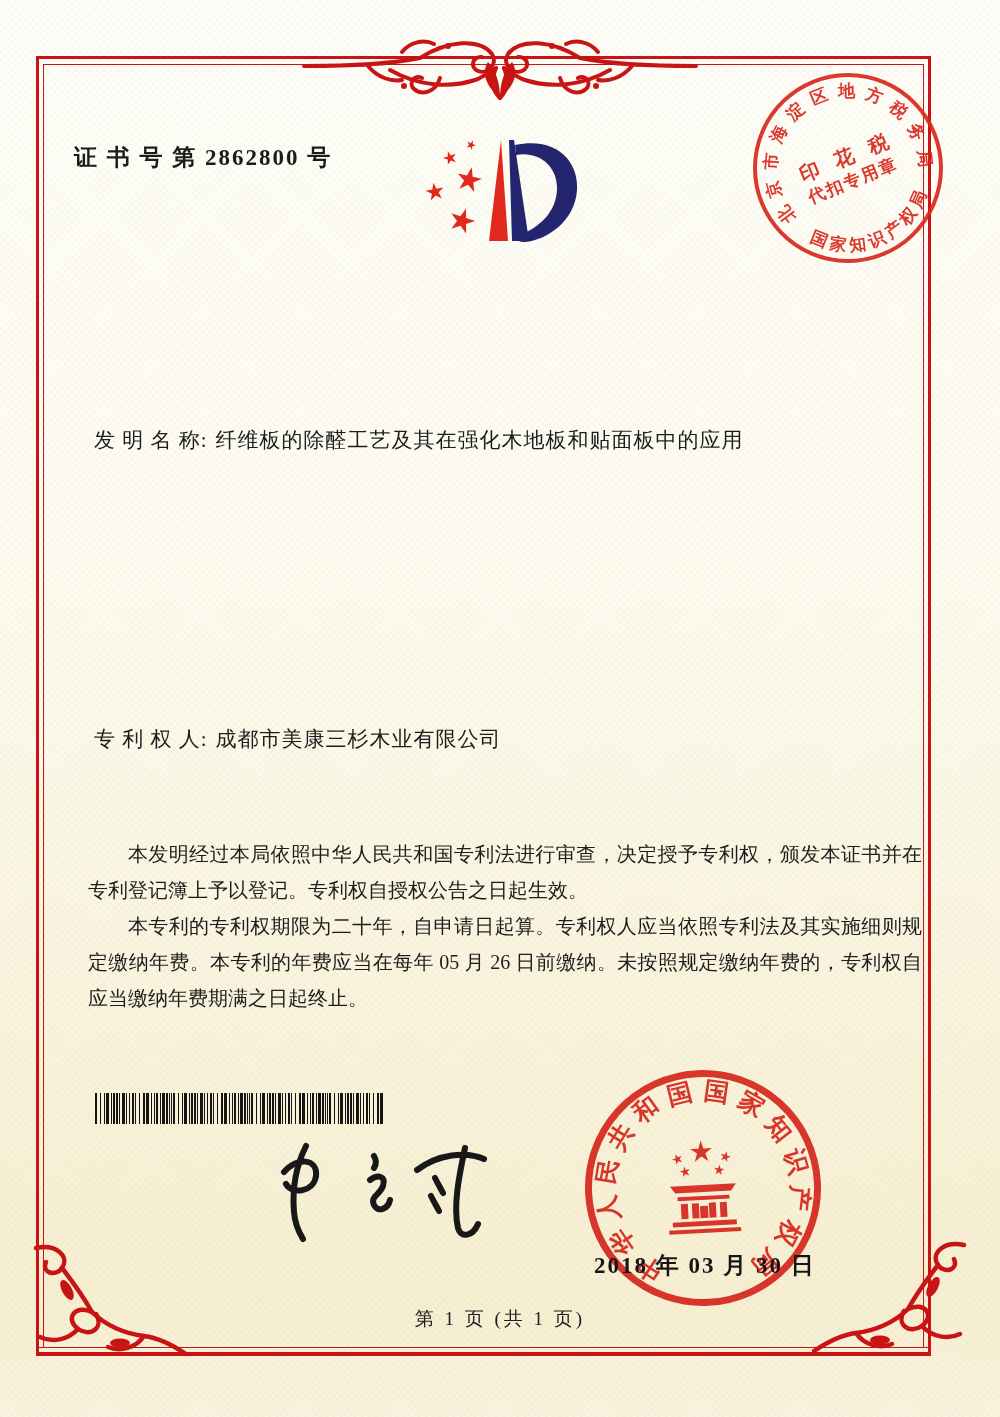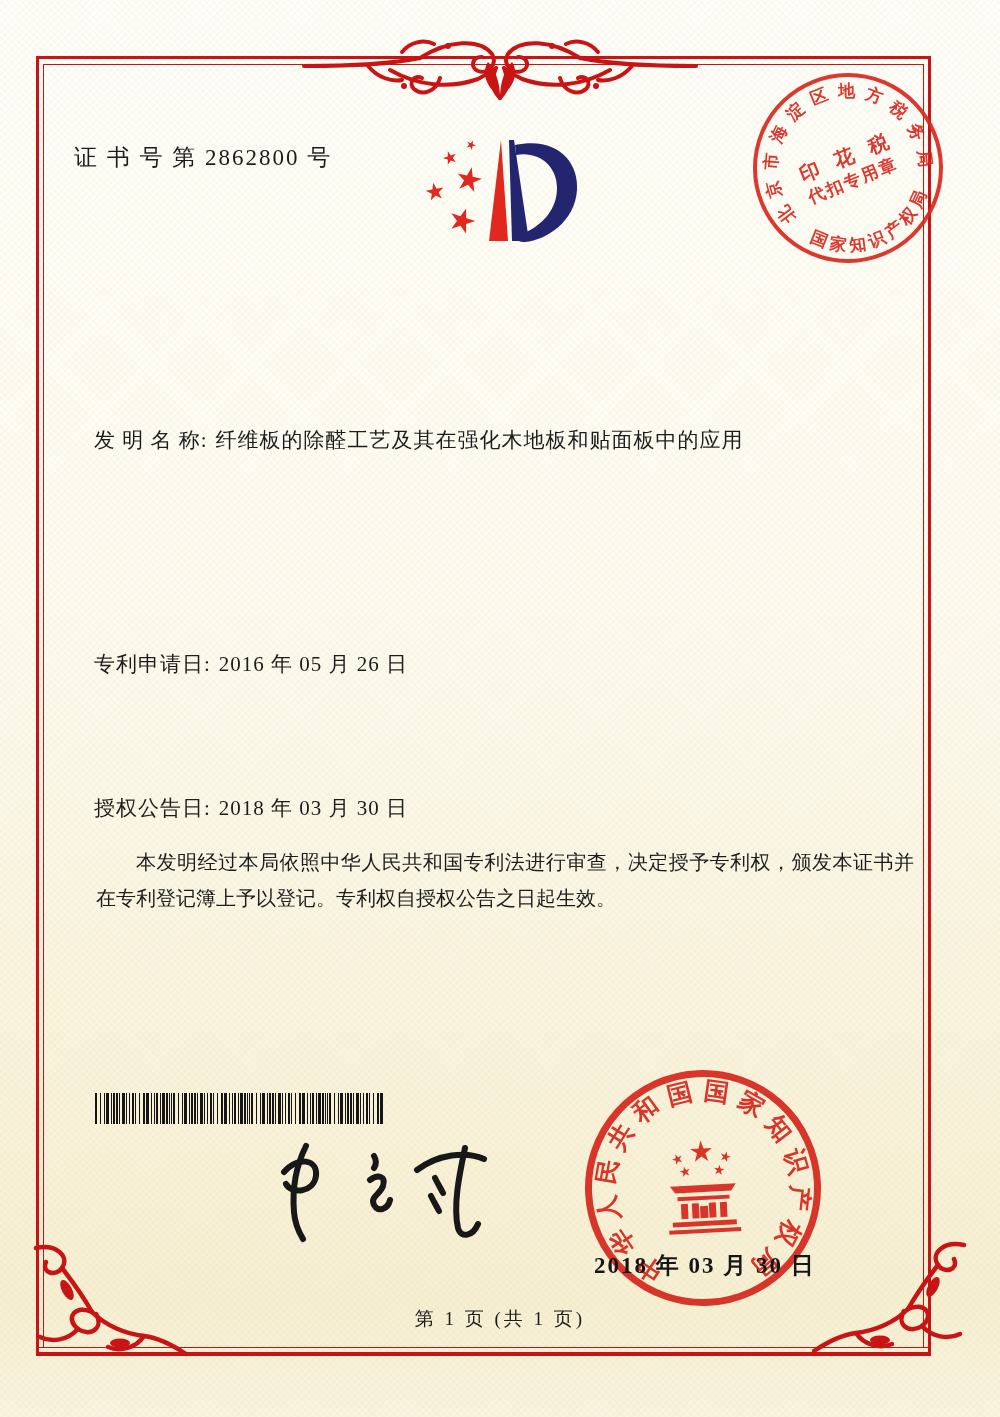--- a/index.html
+++ b/index.html
@@ -15,27 +15,27 @@
     background:
       repeating-linear-gradient(45deg, rgba(214,190,110,.05) 0 2px, rgba(255,255,255,0) 2px 5px),
       repeating-linear-gradient(-45deg, rgba(214,190,110,.05) 0 2px, rgba(255,255,255,0) 2px 5px),
       linear-gradient(180deg,#fefefb 0%,#fdfcf3 40%,#faf5e2 68%,#f6efd3 92%,#f9f4e1 100%);
     color:#1c1c1c;
   }
   .abs{position:absolute;}
   
   .bline{position:absolute;background:#c81414;}
   
-  #cert-no{left:74px;top:142px;font-size:23px;letter-spacing:2px;font-weight:normal;}
+  #cert-no{left:74px;top:142px;font-size:23px;letter-spacing:2px;font-weight:bold;}
   #title{left:0;top:280px;width:1000px;text-align:center;font-size:56px;font-weight:bold;letter-spacing:26px;text-indent:26px;}
   .field{left:94px;font-size:21px;letter-spacing:1px;white-space:nowrap;}
   .field .lab{font-weight:normal;}
   .field .val{margin-left:8px;}
   #paras{left:88px;top:836px;width:834px;font-size:20px;line-height:36px;text-align:justify;}
-  #paras p{margin:8px;text-indent:2em;}
+  #paras p{margin:0;text-indent:2em;}
   #director-block{left:103px;top:1168px;font-size:23px;letter-spacing:4px;line-height:46px;}
   #footer{left:0;top:1306px;width:1000px;text-align:center;font-size:19px;letter-spacing:3px;}
   
   #barcode{left:95px;top:1093px;width:288px;height:31px;font-size:0;white-space:nowrap;overflow:hidden;}
   #barcode i{display:inline-block;height:100%;background:#151515;vertical-align:top;}
   
   #tax-stamp{
     left:750px;top:70px;width:196px;height:196px;
     transform:rotate(-22deg);
     color:#d9281e;z-index:4;opacity:.92;
@@ -169,29 +169,27 @@
         <span style="position: absolute; left: 50%; top: 50%; transform: translate(-50%, -50%) rotate(136deg) translateY(-77px) rotate(180deg);">局</span>
       </div>
     <div class="c1">印 花 税</div>
     <div class="c2">代扣专用章</div>
   </div>
 
 
   <div class="abs field" style="top:426px;">
     <span class="lab">发 明 名 称:</span><span class="val">纤维板的除醛工艺及其在强化木地板和贴面板中的应用</span>
   </div>
-  <div class="abs field" style="top:650px;">
-    <span class="lab">专利申请日:</span><span class="val">2016 年 05 月 26 日</span>
-  </div>
-  <div class="abs field" style="top:794px;">
-    <span class="lab">授权公告日:</span><span class="val">2018 年 03 月 30 日</span>
+  <div class="abs field" style="top:725px;">
+    <span class="lab">专 利 权 人:</span><span class="val">成都市美康三杉木业有限公司</span>
   </div>
 
   <div class="abs" id="paras">
     <p>本发明经过本局依照中华人民共和国专利法进行审查，决定授予专利权，颁发本证书并在专利登记簿上予以登记。专利权自授权公告之日起生效。</p>
+    <p>本专利的专利权期限为二十年，自申请日起算。专利权人应当依照专利法及其实施细则规定缴纳年费。本专利的年费应当在每年 05 月 26 日前缴纳。未按照规定缴纳年费的，专利权自应当缴纳年费期满之日起终止。</p>
   </div>
 
   <div class="abs" id="barcode"><i style="width: 2px; margin-right: 3px;"></i><i style="width: 1px; margin-right: 3px;"></i><i style="width: 1px; margin-right: 1px;"></i><i style="width: 3px; margin-right: 2px;"></i><i style="width: 1px; margin-right: 1px;"></i><i style="width: 2px; margin-right: 1px;"></i><i style="width: 2px; margin-right: 1px;"></i><i style="width: 1px; margin-right: 2px;"></i><i style="width: 3px; margin-right: 1px;"></i><i style="width: 1px; margin-right: 2px;"></i><i style="width: 1px; margin-right: 2px;"></i><i style="width: 2px; margin-right: 1px;"></i><i style="width: 1px; margin-right: 3px;"></i><i style="width: 1px; margin-right: 3px;"></i><i style="width: 2px; margin-right: 1px;"></i><i style="width: 3px; margin-right: 2px;"></i><i style="width: 1px; margin-right: 2px;"></i><i style="width: 1px; margin-right: 1px;"></i><i style="width: 2px; margin-right: 2px;"></i><i style="width: 1px; margin-right: 1px;"></i><i style="width: 3px; margin-right: 1px;"></i><i style="width: 2px; margin-right: 1px;"></i><i style="width: 1px; margin-right: 1px;"></i><i style="width: 1px; margin-right: 1px;"></i><i style="width: 2px; margin-right: 3px;"></i><i style="width: 1px; margin-right: 3px;"></i><i style="width: 1px; margin-right: 1px;"></i><i style="width: 3px; margin-right: 2px;"></i><i style="width: 1px; margin-right: 1px;"></i><i style="width: 2px; margin-right: 1px;"></i><i style="width: 2px; margin-right: 1px;"></i><i style="width: 1px; margin-right: 2px;"></i><i style="width: 3px; margin-right: 1px;"></i><i style="width: 1px; margin-right: 2px;"></i><i style="width: 1px; margin-right: 2px;"></i><i style="width: 2px; margin-right: 1px;"></i><i style="width: 1px; margin-right: 3px;"></i><i style="width: 1px; margin-right: 3px;"></i><i style="width: 2px; margin-right: 1px;"></i><i style="width: 3px; margin-right: 2px;"></i><i style="width: 1px; margin-right: 2px;"></i><i style="width: 1px; margin-right: 1px;"></i><i style="width: 2px; margin-right: 2px;"></i><i style="width: 1px; margin-right: 1px;"></i><i style="width: 3px; margin-right: 1px;"></i><i style="width: 2px; margin-right: 1px;"></i><i style="width: 1px; margin-right: 1px;"></i><i style="width: 1px; margin-right: 1px;"></i><i style="width: 2px; margin-right: 3px;"></i><i style="width: 1px; margin-right: 3px;"></i><i style="width: 1px; margin-right: 1px;"></i><i style="width: 3px; margin-right: 2px;"></i><i style="width: 1px; margin-right: 1px;"></i><i style="width: 2px; margin-right: 1px;"></i><i style="width: 2px; margin-right: 1px;"></i><i style="width: 1px; margin-right: 2px;"></i><i style="width: 3px; margin-right: 1px;"></i><i style="width: 1px; margin-right: 2px;"></i><i style="width: 1px; margin-right: 2px;"></i><i style="width: 2px; margin-right: 1px;"></i><i style="width: 1px; margin-right: 3px;"></i><i style="width: 1px; margin-right: 3px;"></i><i style="width: 2px; margin-right: 1px;"></i><i style="width: 3px; margin-right: 2px;"></i><i style="width: 1px; margin-right: 2px;"></i><i style="width: 1px; margin-right: 1px;"></i><i style="width: 2px; margin-right: 2px;"></i><i style="width: 1px; margin-right: 1px;"></i><i style="width: 3px; margin-right: 1px;"></i><i style="width: 2px; margin-right: 1px;"></i><i style="width: 1px; margin-right: 1px;"></i><i style="width: 1px; margin-right: 1px;"></i><i style="width: 2px; margin-right: 3px;"></i><i style="width: 1px; margin-right: 3px;"></i><i style="width: 1px; margin-right: 1px;"></i><i style="width: 3px; margin-right: 2px;"></i><i style="width: 1px; margin-right: 1px;"></i><i style="width: 2px; margin-right: 1px;"></i><i style="width: 2px; margin-right: 1px;"></i><i style="width: 1px; margin-right: 2px;"></i><i style="width: 3px; margin-right: 1px;"></i><i style="width: 1px; margin-right: 2px;"></i><i style="width: 1px; margin-right: 2px;"></i><i style="width: 2px; margin-right: 1px;"></i><i style="width: 1px; margin-right: 3px;"></i><i style="width: 1px; margin-right: 3px;"></i><i style="width: 2px; margin-right: 1px;"></i><i style="width: 3px; margin-right: 2px;"></i></div>
 
 
   <svg class="abs" id="signature" viewBox="0 0 255 118">
     <g stroke="#181818" stroke-width="6" fill="none" stroke-linecap="round" stroke-linejoin="round">
       <path d="M44,14 C34,34 30,56 32,80 C33,94 38,102 41,107"></path>
       <path d="M22,40 C36,24 56,27 54,44 C52,60 30,63 24,52"></path>
       <path d="M112,24 C115,29 114,33 112,36"></path>

